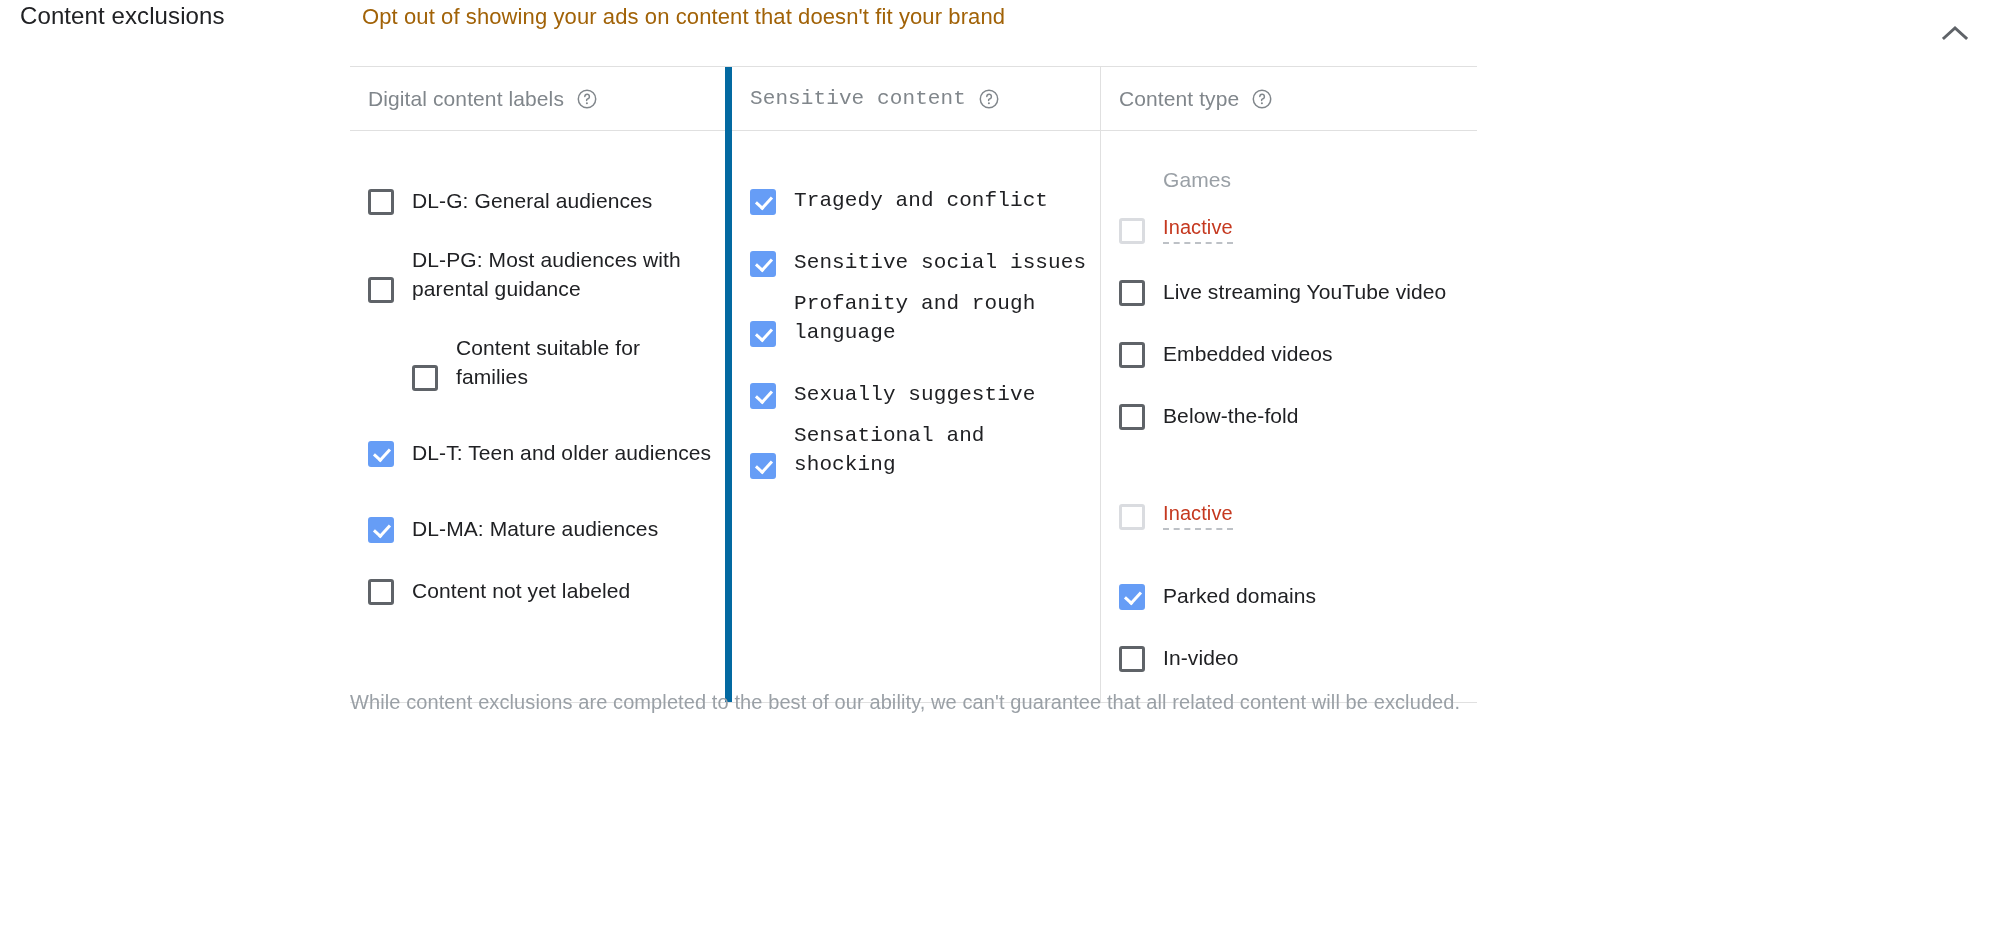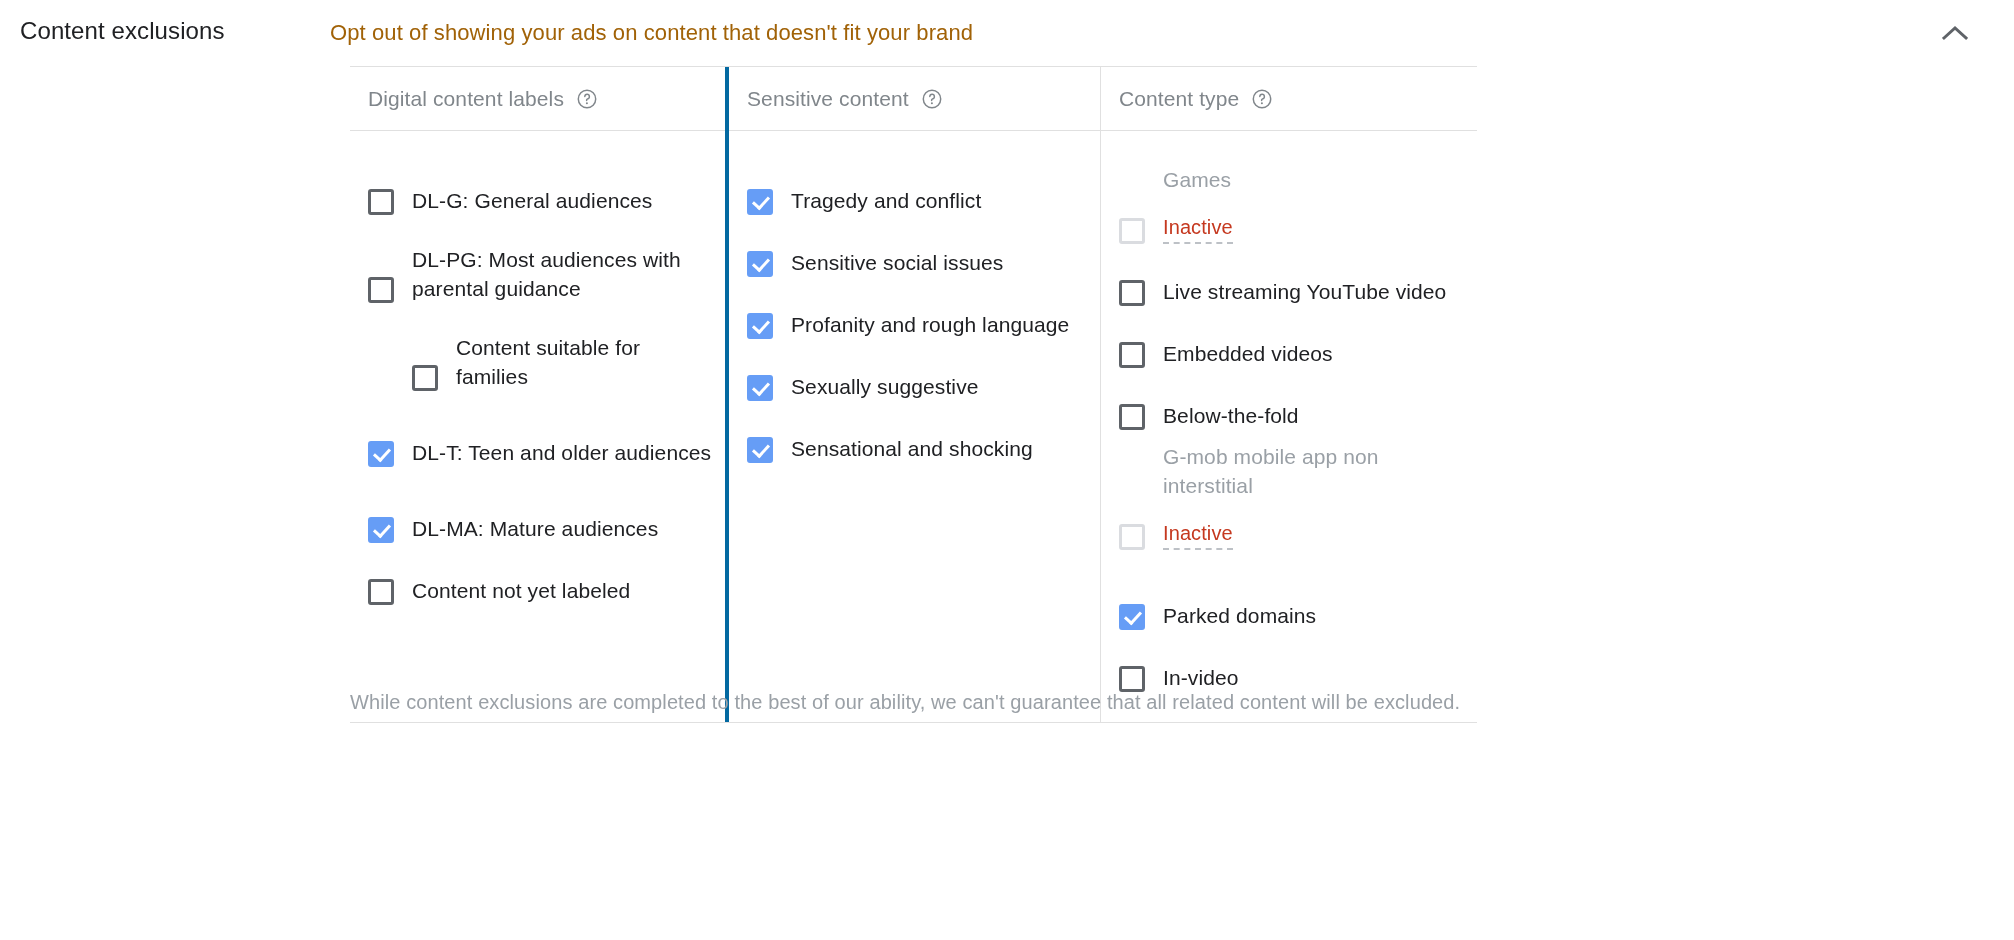--- a/index.html
+++ b/index.html
@@ -20,22 +20,22 @@
     position: relative;
     width: 2014px;
     height: 940px;
     box-sizing: border-box;
   }
 
   
   .header {
     position: relative;
     display: flex;
-    align-items: flex-start;
-    padding-top: 16px;
+    align-items: center;
+    gap: 32px;
   }
   .section-title {
     width: 330px;
     flex: 0 0 330px;
     padding-left: 20px;
     box-sizing: border-box;
     font-size: 24px;
     line-height: 30px;
     color: #202124;
     font-weight: 400;
@@ -79,21 +79,21 @@
   }
   .cols {
     display: flex;
     align-items: stretch;
   }
   .col {
     box-sizing: border-box;
     position: relative;
   }
   .col-1 { width: 375px; flex: 0 0 375px; }
-  .col-2 { width: 375px; flex: 0 0 375px; border-left: 4px solid #0369a1; }
+  .col-2 { width: 375px; flex: 0 0 375px; border-left: 7px solid #0369a1; font-family: Liberation Mono, monospace; }
   .col-3 { width: 377px; flex: 0 0 377px; border-left: 1px solid #e0e0e0; }
 
   .col-head {
     height: 63px;
     display: flex;
     align-items: center;
     padding-left: 18px;
     box-sizing: border-box;
   }
   .col-head-text {
@@ -334,21 +334,21 @@
           </div>
 
           <div class="cb-row r-h62">
             <span class="cb"></span>
             <span class="cb-label">Below-the-fold</span>
           </div>
 
           <div class="cb-row r-h100">
             <span class="cb disabled" style="margin-top:42px;"></span>
             <span class="cb-label muted">
-              <span>G-mob mobile app non interstitial</span><br>
+              <br>
               <span class="status-badge">Inactive</span>
             </span>
           </div>
 
           <div class="cb-row r-h62" style="margin-top:18px;">
             <span class="cb checked"></span>
             <span class="cb-label">Parked domains</span>
           </div>
 
           <div class="cb-row r-h62">

